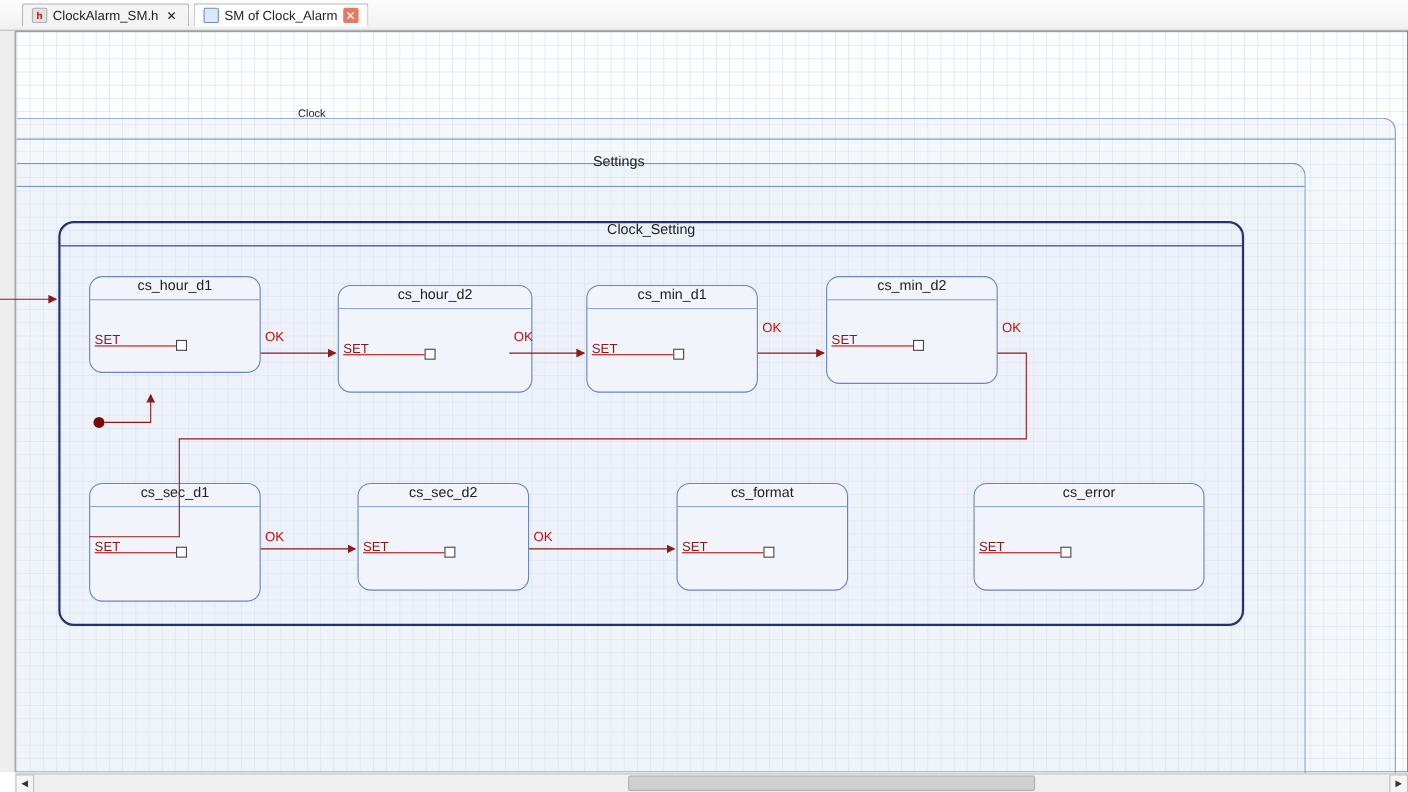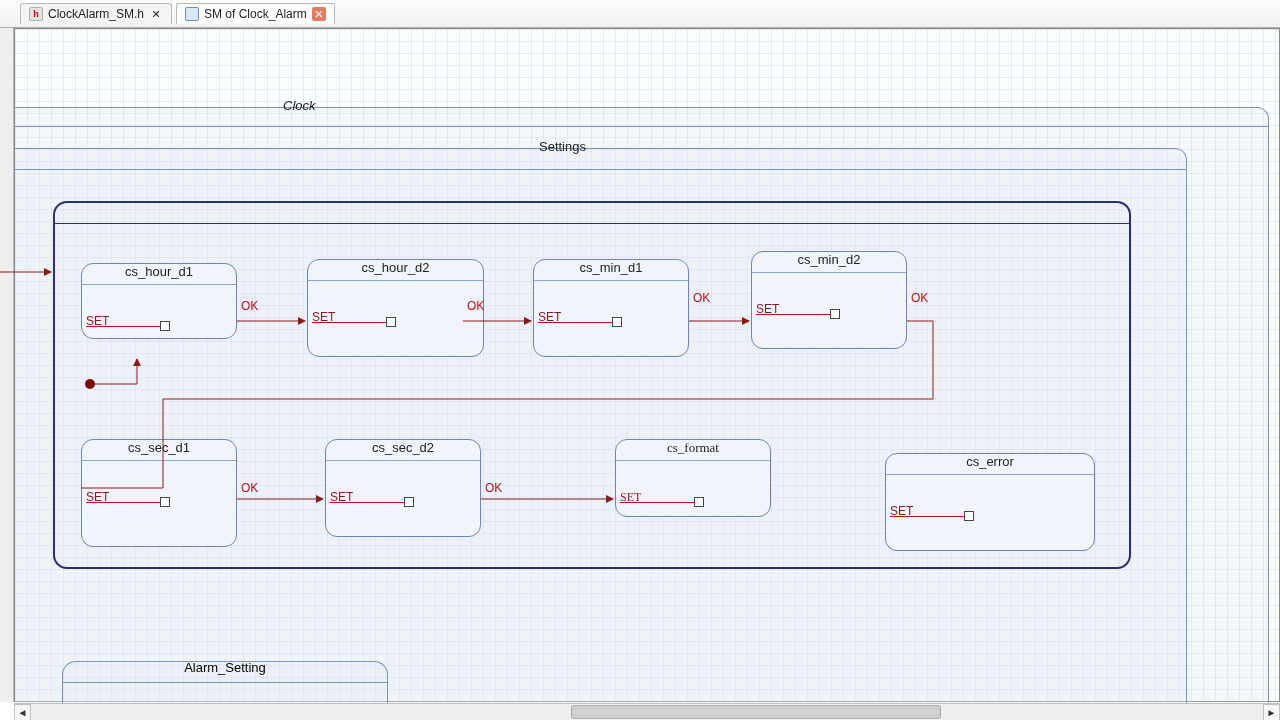--- a/index.html
+++ b/index.html
@@ -55,21 +55,21 @@
     background-size: 12px 12px;
     position: relative;
   }
 
   
   .clock {
     position:absolute; left:0; top:78px; right:10px; height:610px;
     border:1px solid #7a94c8; border-left:none; border-radius:0 12px 12px 0;
     background:rgba(225,230,245,.25);
   }
-  .clock-title { position:absolute; left:268px; top:-10px; font-size:13px; color:#222; background:transparent;font-style:italic; }
+  .clock-title { position:absolute; left:256px; top:-10px; font-size:10px; color:#222; background:transparent; }
 
   .clock-hr { position:absolute; left:0; right:0; top:18px; border-top:1px solid #7a94c8; }
 
   
   .settings {
     position:absolute; left:0; top:40px; width:1172px; height:640px;
     border:1px solid #7a94c8; border-left:none; border-radius:0 12px 12px 0;
     background:rgba(225,230,245,.25);
   }
   .settings-title { position:absolute; left:524px; top:-10px; font-size:13px; color:#222;text-align:center; }
@@ -140,23 +140,24 @@
 
     <div class="clock">
       <div class="clock-title">Clock</div>
       <div class="clock-hr"></div>
 
       <div class="settings">
         <div class="settings-title">Settings</div>
         <div class="settings-hr"></div>
 
         <div class="clocksetting">
+          <div class="clocksetting-title">Clock_Setting</div>
           <div class="clocksetting-hr"></div>
 
-          <div class="sub" style="left:26px; top:60px; width:156px; height:76px;">
+          <div class="sub" style="left:26px; top:48px; width:156px; height:88px;">
             <div class="sub-title">cs_hour_d1</div>
             <div class="sub-hr"></div>
             <div class="set-label">SET</div>
             <div class="set-line" style="width:76px;"></div>
             <div class="set-box" style="left:78px;"></div>
           </div>
 
           <div class="sub" style="left:252px; top:56px; width:177px; height:98px;">
             <div class="sub-title">cs_hour_d2</div>
             <div class="sub-hr"></div>
@@ -190,29 +191,29 @@
           </div>
 
           <div class="sub" style="left:270px; top:236px; width:156px; height:98px;">
             <div class="sub-title">cs_sec_d2</div>
             <div class="sub-hr"></div>
             <div class="set-label">SET</div>
             <div class="set-line" style="width:76px;"></div>
             <div class="set-box" style="left:78px;"></div>
           </div>
 
-          <div class="sub" style="left:560px; top:236px; width:156px; height:78px;font-family:Liberation Serif, serif;">
+          <div class="sub" style="left:560px; top:236px; width:156px; height:98px;">
             <div class="sub-title">cs_format</div>
             <div class="sub-hr"></div>
             <div class="set-label">SET</div>
             <div class="set-line" style="width:76px;"></div>
             <div class="set-box" style="left:78px;"></div>
           </div>
 
-          <div class="sub" style="left:830px; top:236px; width:210px; height:98px;margin-top:14px;">
+          <div class="sub" style="left:830px; top:236px; width:210px; height:98px;">
             <div class="sub-title">cs_error</div>
             <div class="sub-hr"></div>
             <div class="set-label">SET</div>
             <div class="set-line" style="width:76px;"></div>
             <div class="set-box" style="left:78px;"></div>
           </div>
 
           <div class="initial-dot" style="left:30px; top:176px;"></div>
 
           <div class="ok-label" style="left:186px; top:96px;">OK</div>
@@ -240,24 +241,20 @@
             <path d="M852 118 L878 118 L878 196 L108 196 L108 285 L26 285" fill="none" stroke="#8a1c1c" stroke-width="1"></path>
 
             <line x1="10" y1="285" x2="24" y2="285" stroke="#8a1c1c" stroke-width="1" marker-end="url(#ah)" style="display:none"></line>
 
             <line x1="182" y1="296" x2="268" y2="296" stroke="#8a1c1c" stroke-width="1" marker-end="url(#ah)"></line>
             <line x1="426" y1="296" x2="558" y2="296" stroke="#8a1c1c" stroke-width="1" marker-end="url(#ah)"></line>
           </svg>
 
         </div>
 
-        <div class="alarmsetting">
-          <div class="alarmsetting-title">Alarm_Setting</div>
-          <div class="alarmsetting-hr"></div>
-        </div>
 
       </div>
 
       <svg class="arrows" width="60" height="700" style="left:-20px;">
         <defs>
           <marker id="ah2" markerWidth="8" markerHeight="8" refX="7" refY="4" orient="auto">
             <path d="M0,0 L8,4 L0,8 z" fill="#8a1c1c"></path>
           </marker>
         </defs>
         <line x1="0" y1="164" x2="56" y2="164" stroke="#8a1c1c" stroke-width="1" marker-end="url(#ah2)"></line>

